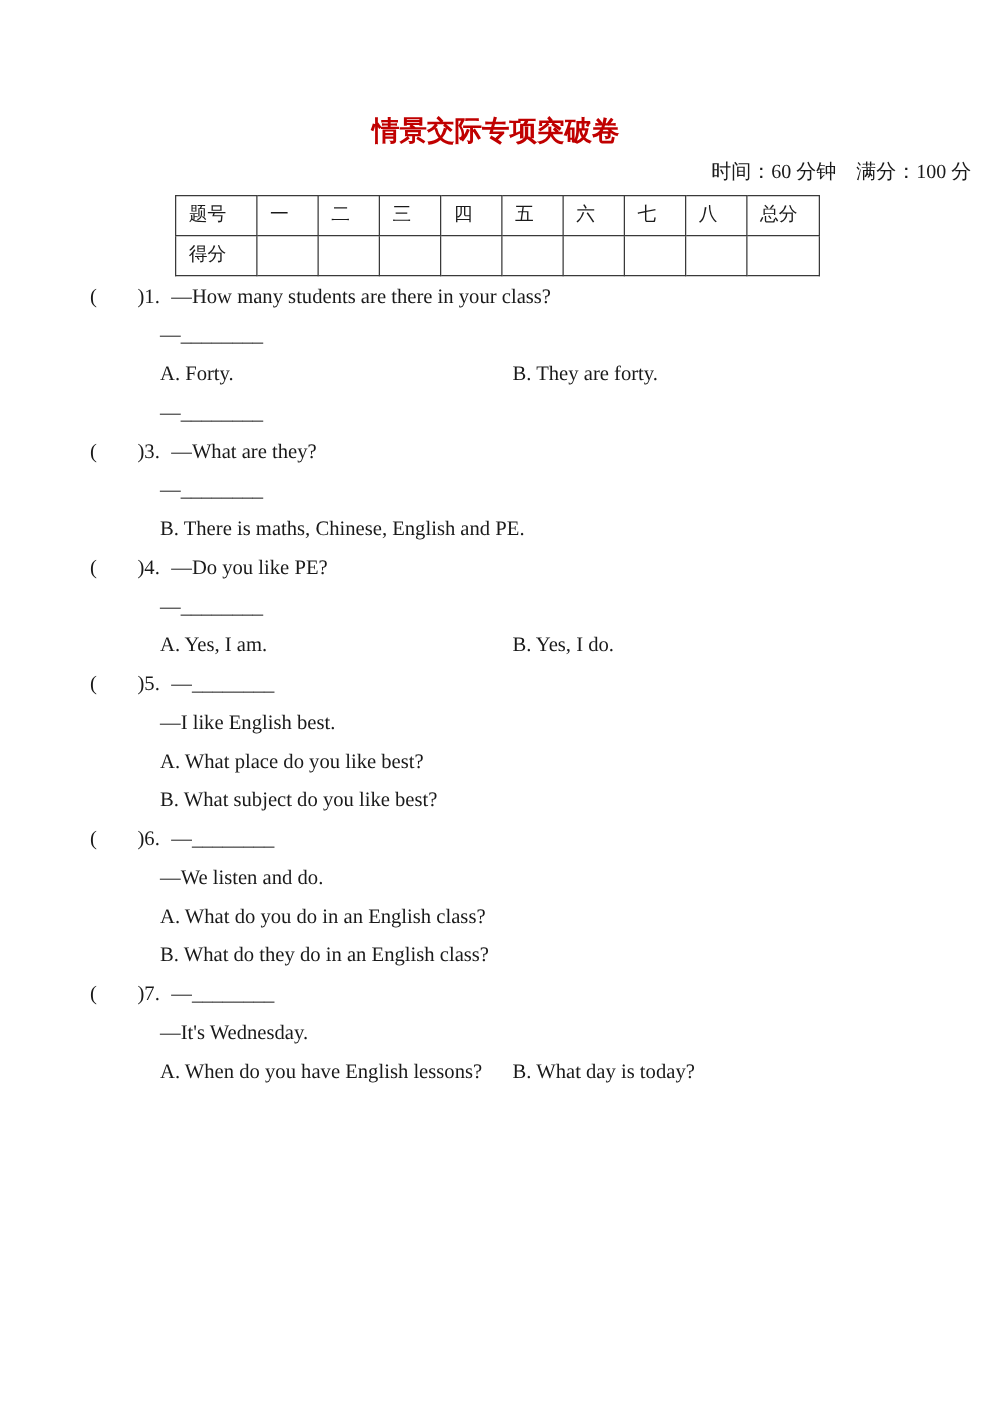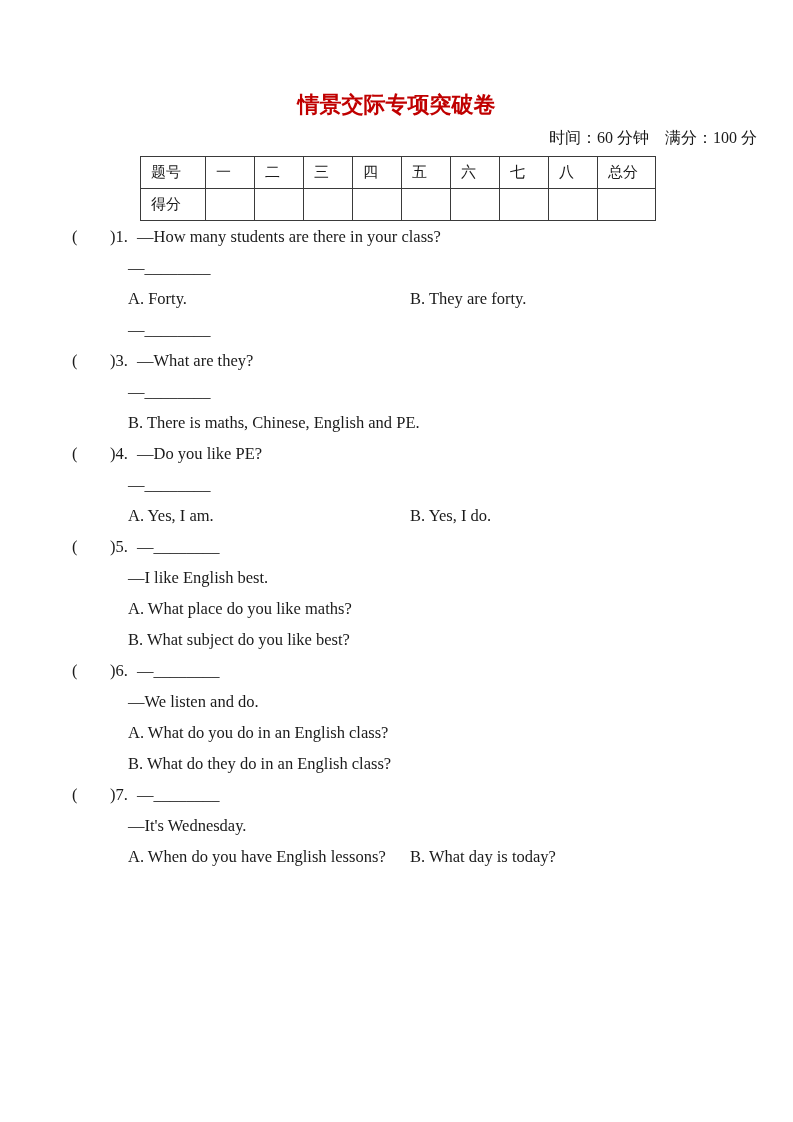--- a/index.html
+++ b/index.html
@@ -19,21 +19,21 @@
     margin: 0;
     padding-top: 90px;
     text-align: center;
     font-size: 22px;
     line-height: 30px;
     font-weight: bold;
     color: #c00000;
   }
   .meta {
     margin: 6px 0 0 0;
-    padding-right: 36px;
+    padding-right: 16px;
     text-align: right;
     font-size: 16px;
     line-height: 24px;
   }
   table.score-table {
     border-collapse: collapse;
     table-layout: fixed;
     margin: 6px 0 0 140px;
     width: 515px;
     font-size: 15px;
@@ -130,21 +130,21 @@
 
   <div class="question">
     <p class="q-line"><span class="q-paren">(</span><span class="q-label">)4.</span><span>—Do you like PE?</span></p>
     <p class="q-line q-indent">—________</p>
     <p class="q-line q-indent"><span class="opt-a-col">A. Yes, I am.</span><span>B. Yes, I do.</span></p>
   </div>
 
   <div class="question">
     <p class="q-line"><span class="q-paren">(</span><span class="q-label">)5.</span><span>—________</span></p>
     <p class="q-line q-indent">—I like English best.</p>
-    <p class="q-line q-indent">A. What place do you like maths?</p>
+    <p class="q-line q-indent">A. What place do you like best?</p>
     <p class="q-line q-indent">B. What subject do you like best?</p>
   </div>
 
   <div class="question">
     <p class="q-line"><span class="q-paren">(</span><span class="q-label">)6.</span><span>—________</span></p>
     <p class="q-line q-indent">—We listen and do.</p>
     <p class="q-line q-indent">A. What do you do in an English class?</p>
     <p class="q-line q-indent">B. What do they do in an English class?</p>
   </div>
 

